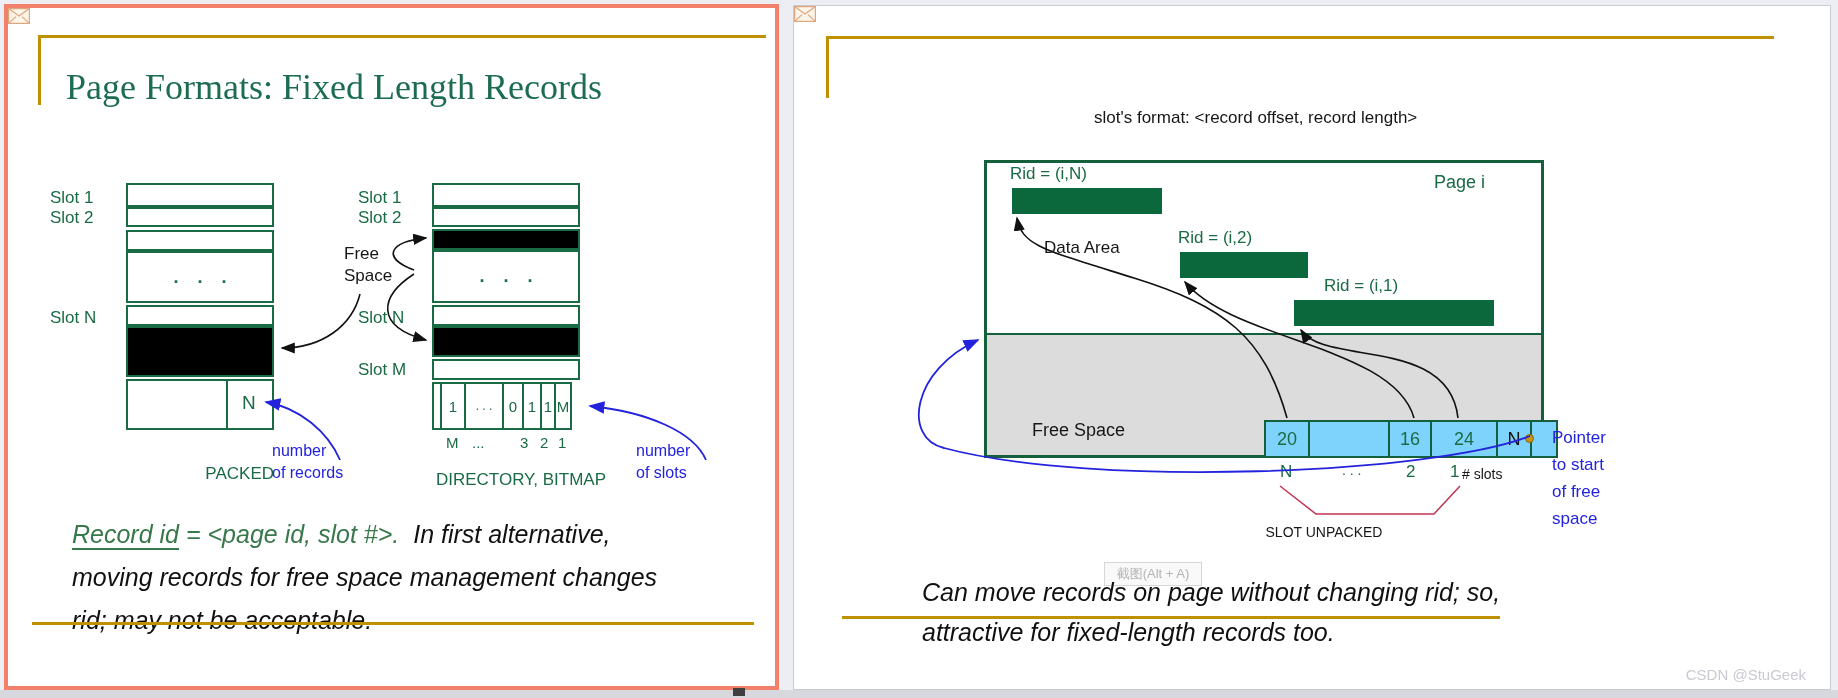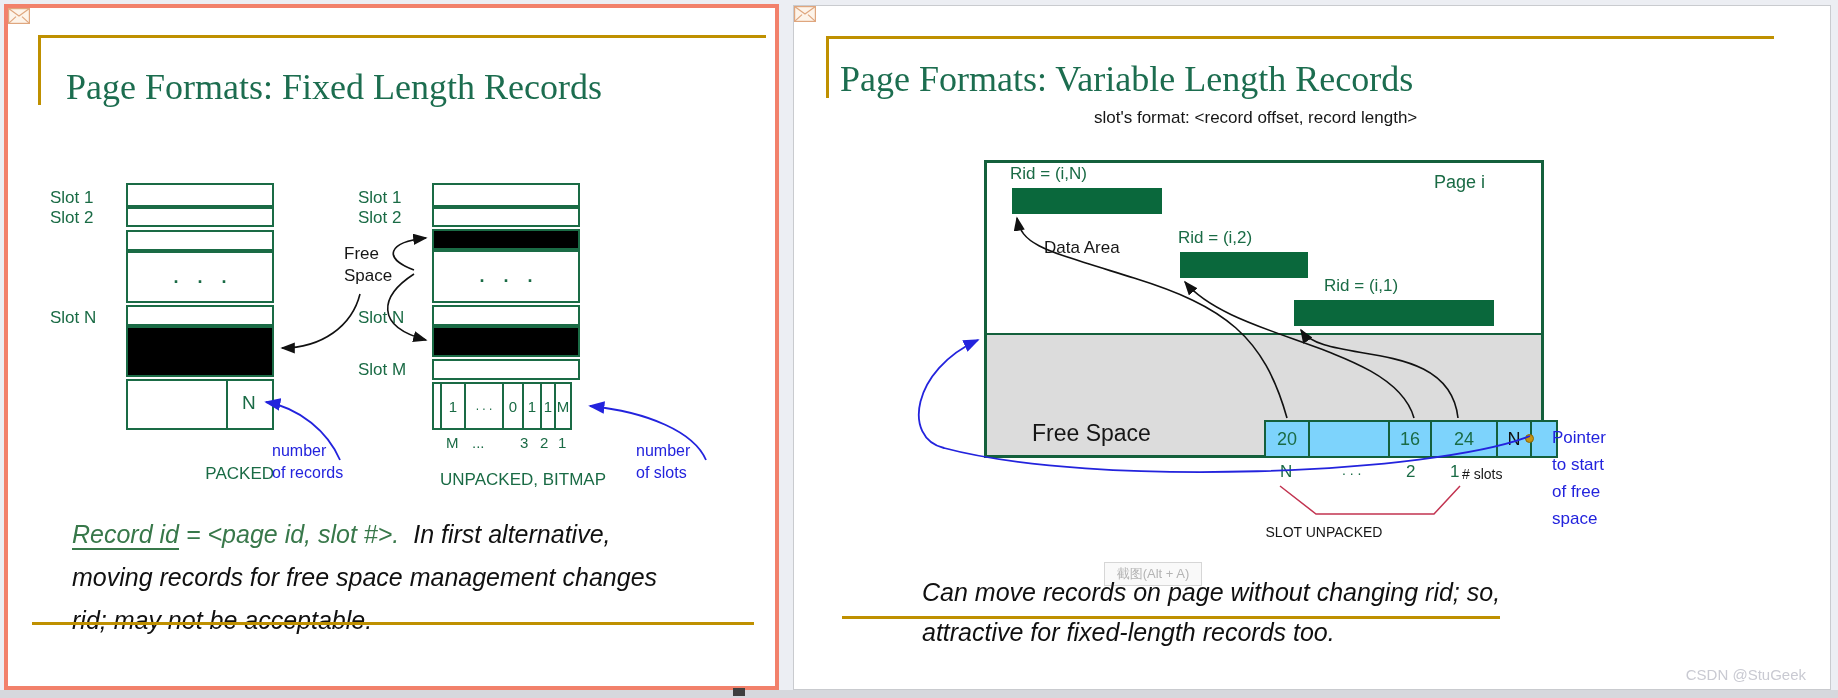--- a/index.html
+++ b/index.html
@@ -97,21 +97,21 @@
     </div>
     
     <div class="glabel" style="left:438px;top:426px;font-size:15px">M</div>
     <div class="glabel" style="left:464px;top:426px;font-size:15px">...</div>
     <div class="glabel" style="left:512px;top:426px;font-size:15px">3</div>
     <div class="glabel" style="left:532px;top:426px;font-size:15px">2</div>
     <div class="glabel" style="left:550px;top:426px;font-size:15px">1</div>
 
     
     <div class="caption" style="left:118px;top:456px;width:148px">PACKED</div>
-    <div class="caption" style="left:398px;top:462px;width:200px">UNPACKED, BITMAP</div>
+    <div class="caption" style="left:398px;top:462px;width:200px">DIRECTORY, BITMAP</div>
 
     
     <div class="blue-note" style="left:264px;top:432px">number</div>
     <div class="blue-note" style="left:264px;top:454px">of records</div>
     <div class="blue-note" style="left:628px;top:432px">number</div>
     <div class="blue-note" style="left:628px;top:454px">of slots</div>
 
     
     <svg class="svg-overlay" width="767" height="678" viewBox="0 0 767 678">
       <defs>
@@ -138,37 +138,36 @@
     </span>
     <div class="bullet-line" style="left:64px;top:512px"><span class="bullet-green underlined">Record id</span><span class="bullet-green"> = &lt;page id, slot #&gt;.</span><span style="white-space:pre">  In first alternative,</span></div>
     <div class="bullet-line" style="left:64px;top:555px">moving records for free space management changes</div>
     <div class="bullet-line" style="left:64px;top:598px">rid; may not be acceptable.</div>
     <div class="gold" style="left:24px;top:614px;width:722px;height:3px"></div>
   </div>
 
   <div id="slide-right" class="slide">
     <div class="gold" style="left:32px;top:30px;width:948px;height:3px"></div>
     <div class="gold" style="left:32px;top:30px;width:3px;height:62px"></div>
-    <div class="slide-title" style="left:46px;top:52px">Page Formats: Variable Length Records</div>
     <div class="klabel" style="left:300px;top:102px">slot's format: &lt;record offset, record length&gt;</div>
 
     
     <div class="page-rect" style="left:190px;top:154px;width:560px;height:298px"></div>
     <div class="gray-area" style="left:193px;top:327px;width:554px;height:122px"></div>
 
     <div class="glabel" style="left:216px;top:158px">Rid = (i,N)</div>
     <div class="record-bar" style="left:218px;top:182px;width:150px;height:26px"></div>
     <div class="glabel" style="left:640px;top:166px;font-size:18px">Page i</div>
     <div class="klabel" style="left:250px;top:232px">Data Area</div>
     <div class="glabel" style="left:384px;top:222px">Rid = (i,2)</div>
     <div class="record-bar" style="left:386px;top:246px;width:128px;height:26px"></div>
     <div class="glabel" style="left:530px;top:270px">Rid = (i,1)</div>
     <div class="record-bar" style="left:500px;top:294px;width:200px;height:26px"></div>
 
-    <div class="klabel" style="left:238px;top:414px;font-size:23px">Free Space</div>
+    <div class="klabel" style="left:238px;top:414px;font-size:18px">Free Space</div>
 
     
     <div class="slotdir" style="left:470px;top:414px;height:38px">
       <div class="scell" style="width:46px">20</div>
       <div class="scell" style="width:82px"></div>
       <div class="scell" style="width:44px">16</div>
       <div class="scell" style="width:68px">24</div>
       <div class="scell dark" style="width:36px">N</div>
       <div class="scell" style="width:28px"></div>
     </div>

